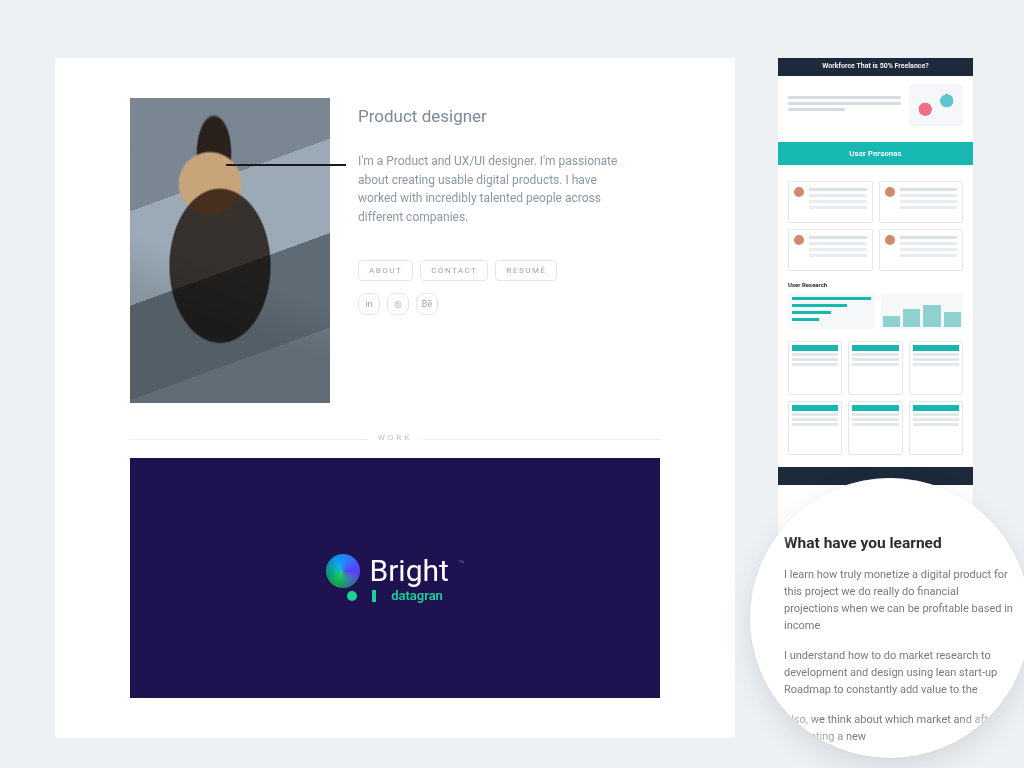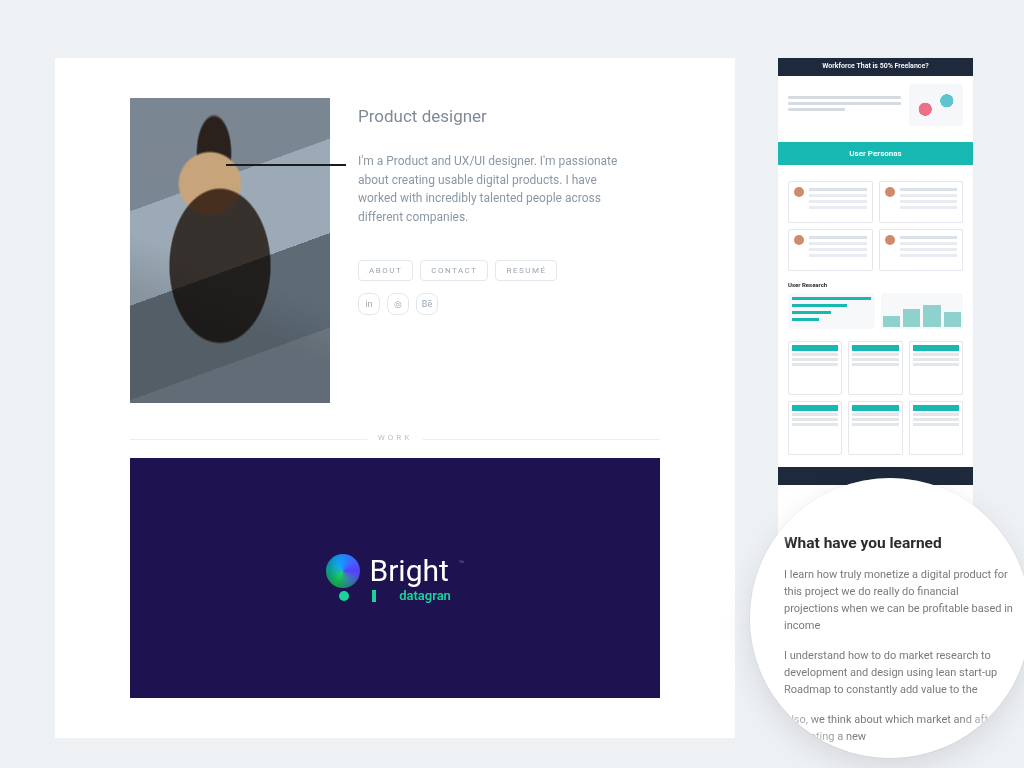--- a/index.html
+++ b/index.html
@@ -145,21 +145,21 @@
   .plan-by { font-size: 11px; color:rgba(255,255,255,.75); align-self:flex-end; margin-right:46px; font-style: italic;}
 
   .bright-row { display:flex; align-items:center; gap:10px; }
   .bright-logo {
     width:34px; height:34px; border-radius:50%;
     background: conic-gradient(from 210deg, #17d95a, #10a8ff, #5a3dff, #17d95a);
     box-shadow: inset 6px -4px 8px rgba(0,0,0,.25);
   }
   .bright-word { font-size: 30px; font-weight:400; color:#fff;}
   .bright-tm { font-size: 9px; color:#6d63a1; align-self:flex-start; margin-top:6px;}
-  .bright-sub { display:flex; align-items:center; gap:23px; color:#19d39a; font-size:13px; font-weight:600;}
+  .bright-sub { display:flex; align-items:center; gap:15px; color:#19d39a; font-size:13px; font-weight:600;}
   .bright-dot { width:10px;height:10px;border-radius:50%;background:#19d39a;}
   .bright-bar { width:4px;height:12px;background:#19d39a;}
 
   
   .side-card {
     position:absolute;
     left: 778px;
     top: 58px;
     width: 195px;
     height: 485px;

